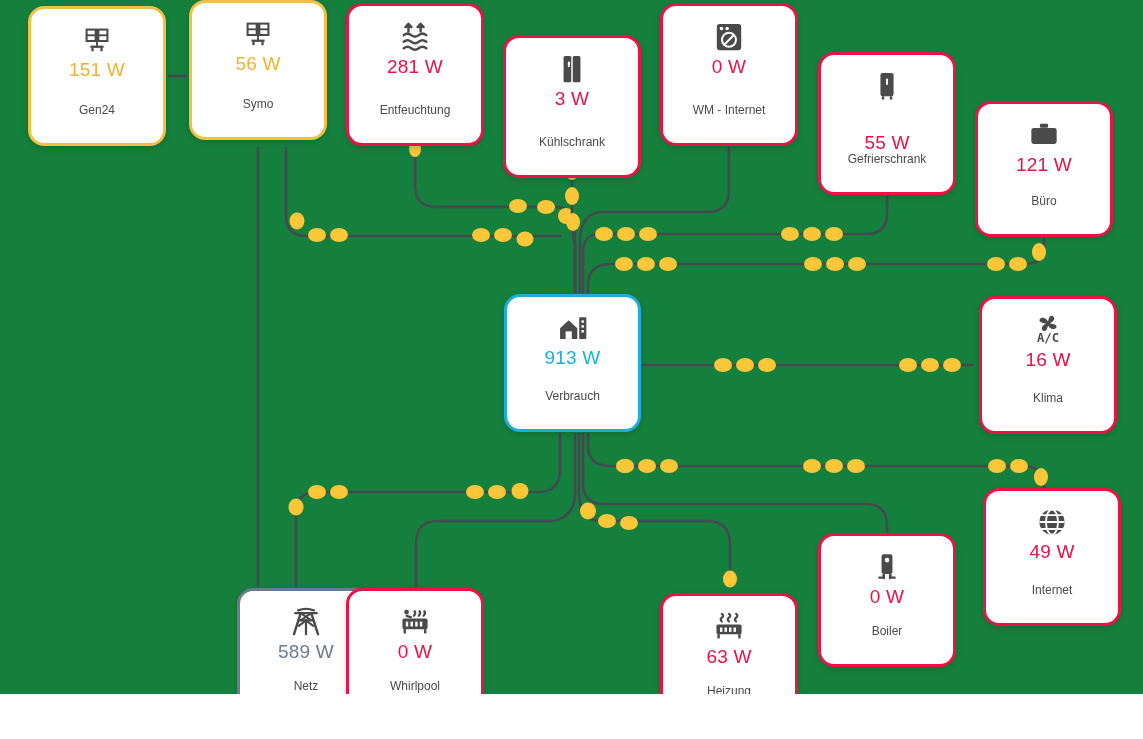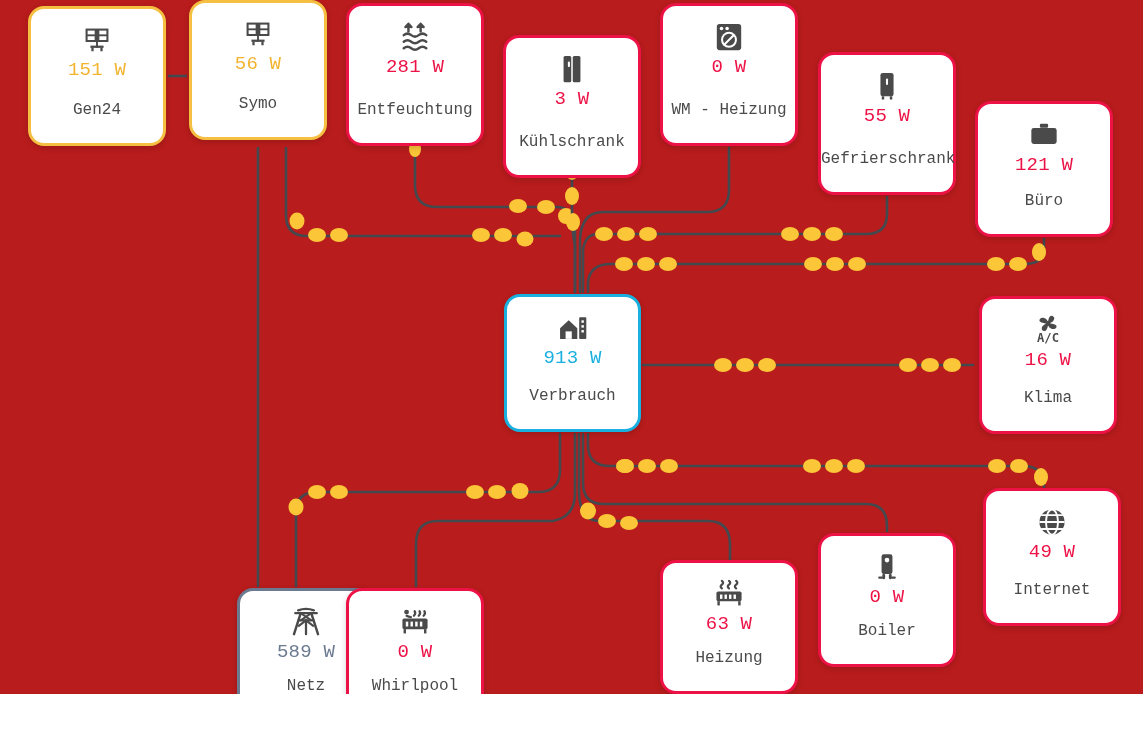--- a/index.html
+++ b/index.html
@@ -5,22 +5,22 @@
 <style>
   html, body {
     margin: 0;
     padding: 0;
     background: #ffffff;
   }
   #stage {
     position: relative;
     width: 1143px;
     height: 694px;
-    background: #b91c1c;
-    font-family: Liberation Mono, monospace;
+    background: #15803d;
+    font-family: Liberation Sans, sans-serif;
     overflow: hidden;
   }
   #flow-svg {
     position: absolute;
     left: 0; top: 0;
     width: 1143px;
     height: 739px;
     z-index: 1;
   }
   .node {
@@ -60,21 +60,21 @@
   .node.producer .node-value { color: #f2b32e; }
   .node.consumer .node-value { color: #ec1246; }
   .node.house    .node-value { color: #19b0e0; }
   .node.grid     .node-value { color: #6b7a90; }
 
   .node-label {
     position: absolute;
     left: 0; right: 0;
     bottom: 24px;
     text-align: center;
-    font-size: 16px;
+    font-size: 12px;
     color: #4a4a4a;
     line-height: 18px;
     white-space: nowrap;
   }
 
   
   .flow-line {
     fill: none;
     stroke: #434a4f;
     stroke-width: 2.6;
@@ -216,23 +216,23 @@
         <div class="node-value">3 W</div>
         <div class="node-label">Kühlschrank</div>
       </div>
       <div class="node consumer" style="left: 660px; top: 3px; width: 138px; height: 143px;">
         <div class="node-icon">
           <svg width="30" height="30" viewBox="0 0 32 32">
             <use href="#ic-washing-machine"></use>
           </svg>
         </div>
         <div class="node-value">0 W</div>
-        <div class="node-label">WM - Heizung</div>
-      </div>
-      <div class="node consumer" style="left: 818px; top: 52px; width: 138px; height: 143px;">
+        <div class="node-label">WM - Internet</div>
+      </div>
+      <div class="node consumer" style="left: 818px; top: 52px; width: 138px; height: 143px; gap: 27px;">
         <div class="node-icon">
           <svg width="30" height="30" viewBox="0 0 32 32">
             <use href="#ic-freezer"></use>
           </svg>
         </div>
         <div class="node-value">55 W</div>
         <div class="node-label">Gefrierschrank</div>
       </div>
       <div class="node consumer" style="left: 975px; top: 101px; width: 138px; height: 136px;">
         <div class="node-icon">
@@ -281,21 +281,21 @@
       </div>
       <div class="node consumer" style="left: 346px; top: 588px; width: 138px; height: 134px;">
         <div class="node-icon">
           <svg width="30" height="30" viewBox="0 0 32 32">
             <use href="#ic-hot-tub"></use>
           </svg>
         </div>
         <div class="node-value">0 W</div>
         <div class="node-label">Whirlpool</div>
       </div>
-      <div class="node consumer" style="left: 660px; top: 560px; width: 138px; height: 134px;">
+      <div class="node consumer" style="left: 660px; top: 593px; width: 138px; height: 134px;">
         <div class="node-icon">
           <svg width="30" height="30" viewBox="0 0 32 32">
             <use href="#ic-radiator"></use>
           </svg>
         </div>
         <div class="node-value">63 W</div>
         <div class="node-label">Heizung</div>
       </div>
       <div class="node consumer" style="left: 818px; top: 533px; width: 138px; height: 134px;">
         <div class="node-icon">

